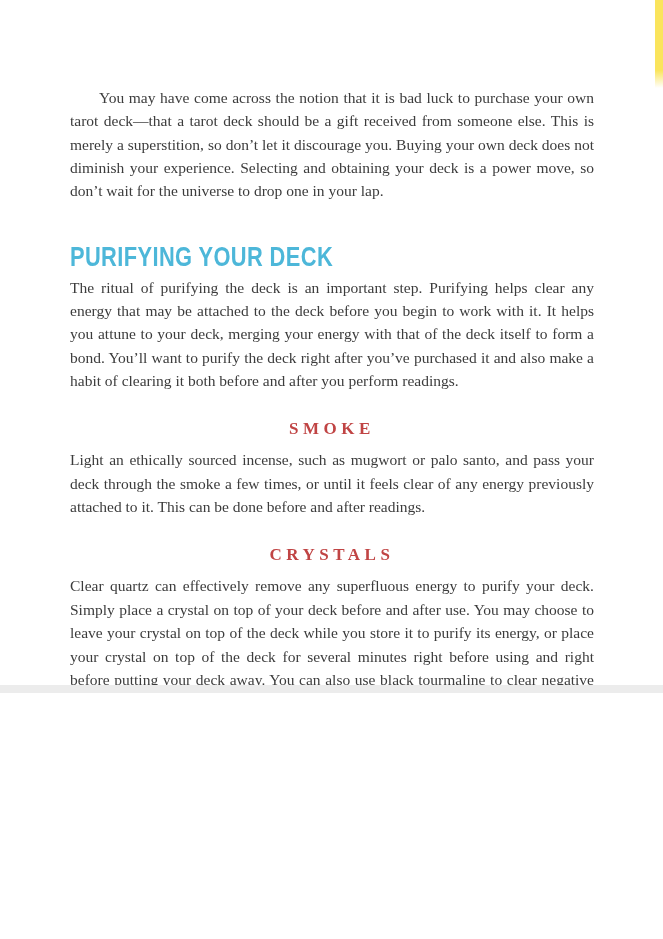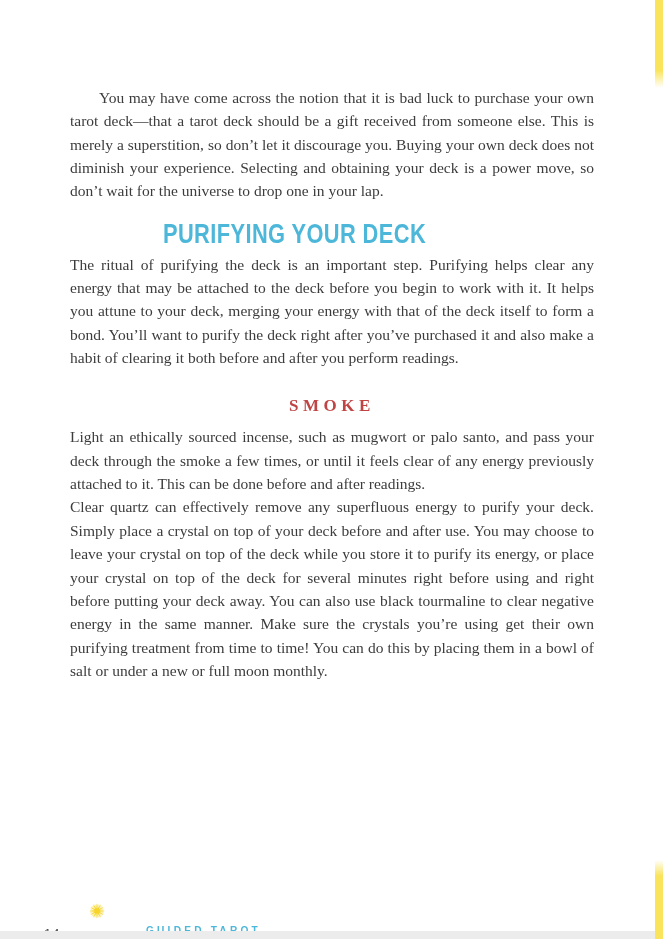--- a/index.html
+++ b/index.html
@@ -3,21 +3,21 @@
 <meta charset="utf-8">
 <style>
   html, body {
     margin: 0;
     padding: 0;
     background: #ffffff;
   }
   .page {
     position: relative;
     width: 663px;
-    height: 939px;
+    height: 693px;
     background: #ffffff;
     overflow: hidden;
     font-family: "Liberation Serif", "DejaVu Serif", serif;
     color: #3c3c3c;
   }
   .content {
     position: absolute;
     top: 86px;
     left: 70px;
     width: 524px;
@@ -26,24 +26,23 @@
     margin: 0;
     font-size: 15.5px;
     line-height: 23.35px;
     text-align: justify;
     color: #3c3c3c;
   }
   p.indent {
     text-indent: 29px;
   }
   .section-heading {
-    margin: 16px 0 7px 0;
+    margin: 39px 0 7px 0;
     line-height: 26px;
     height: 27px;
-    text-align: center;
   }
   .section-heading .condensed {
     display: inline-block;
     transform: scaleX(0.78);
     transform-origin: left center;
     white-space: nowrap;
     font-family: "Liberation Sans", "DejaVu Sans", sans-serif;
     font-weight: bold;
     font-size: 28px;
     letter-spacing: 0.5px;
@@ -142,20 +141,21 @@
       <span class="condensed">PURIFYING YOUR DECK</span>
     </h1>
 
     <p class="body-para">The ritual of purifying the deck is an important step. Purifying helps clear any energy that may be attached to the deck before you begin to work with it. It helps you attune to your deck, merging your energy with that of the deck itself to form a bond. You’ll want to purify the deck right after you’ve purchased it and also make a habit of clearing it both before and after you perform readings.</p>
 
 
     <h2 class="sub-heading">SMOKE</h2>
 
     <p class="body-para">Light an ethically sourced incense, such as mugwort or palo santo, and pass your deck through the smoke a few times, or until it feels clear of any energy previously attached to it. This can be done before and after readings.</p>
 
+    <h2 class="sub-heading">CRYSTALS</h2>
 
     <p class="body-para">Clear quartz can effectively remove any superfluous energy to purify your deck. Simply place a crystal on top of your deck before and after use. You may choose to leave your crystal on top of the deck while you store it to purify its energy, or place your crystal on top of the deck for several minutes right before using and right before putting your deck away. You can also use black tourmaline to clear negative energy in the same manner. Make sure the crystals you’re using get their own purifying treatment from time to time! You can do this by placing them in a bowl of salt or under a new or full moon monthly.</p>
 
   </div>
 
   <div class="footer">
     <span class="page-number">14</span>
 
     <span class="sun">
       <svg width="16" height="16" viewBox="0 0 14 14" aria-hidden="true">

